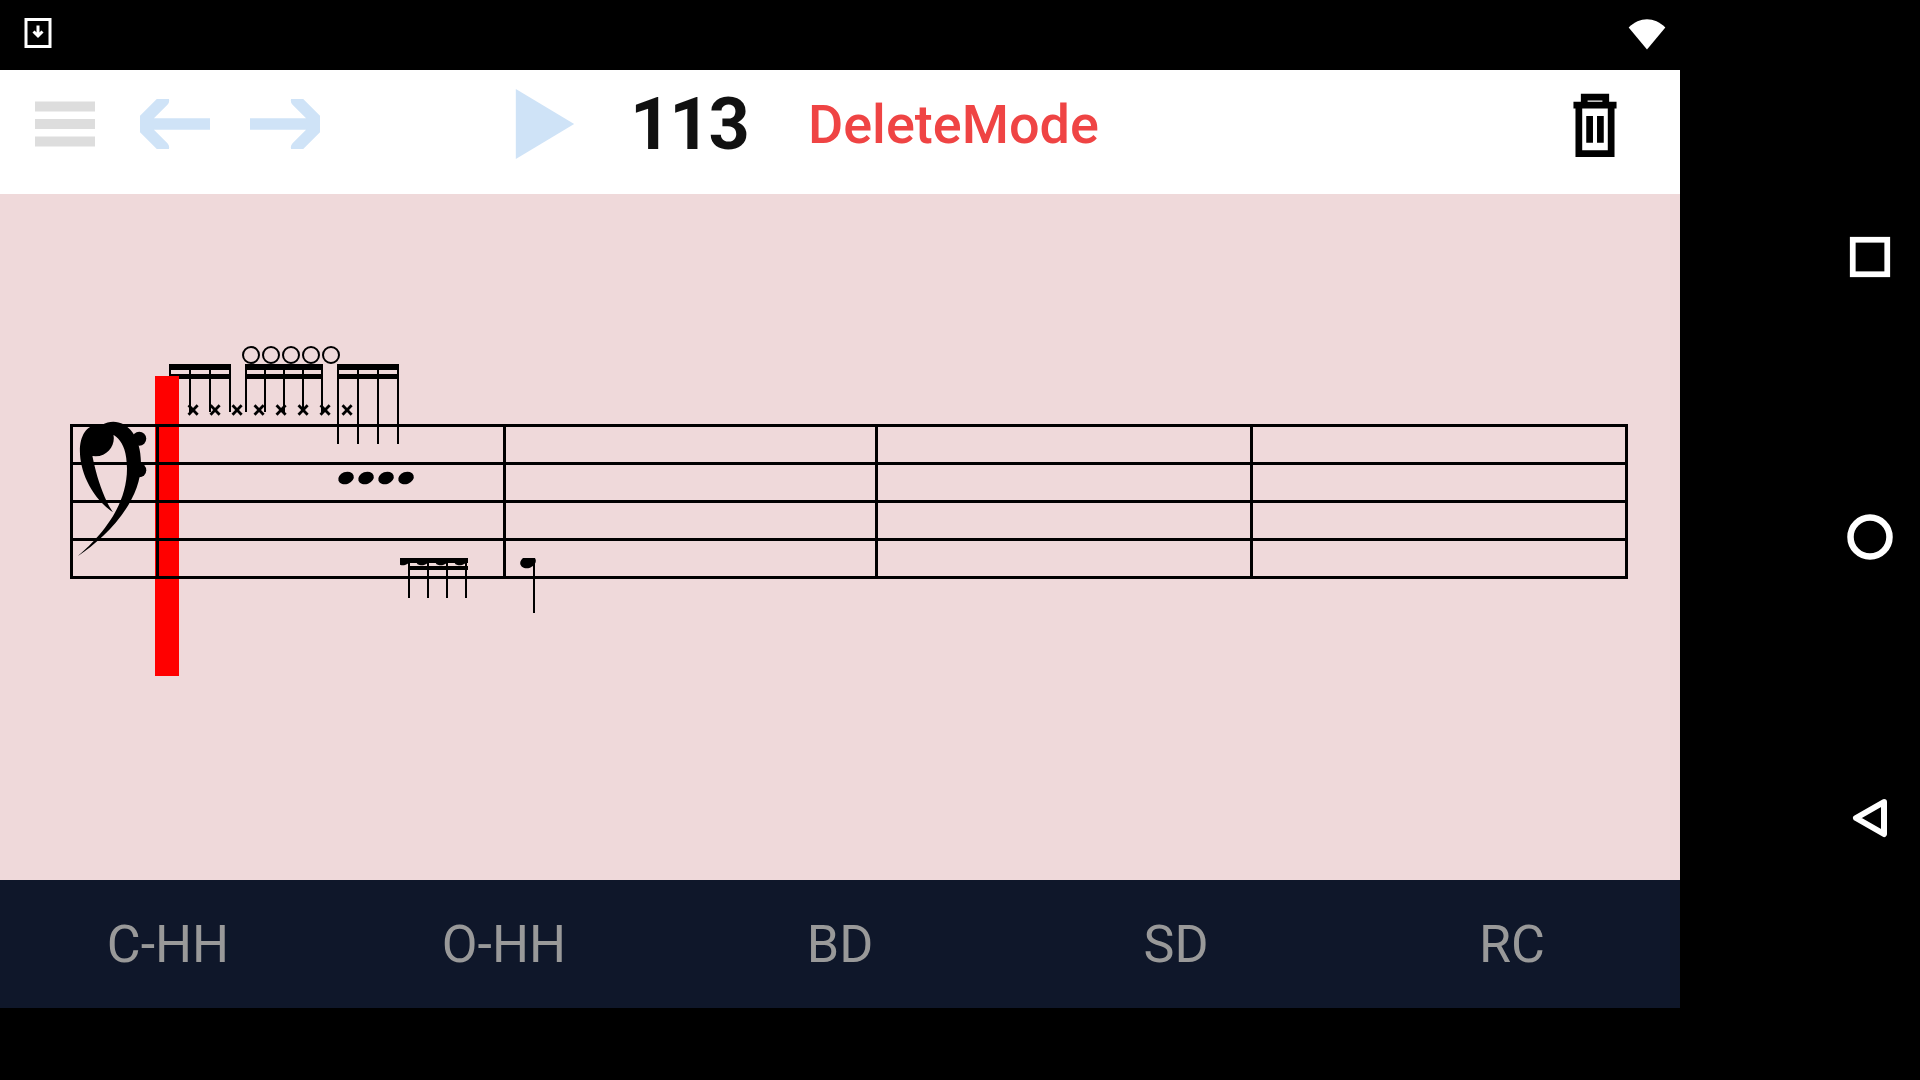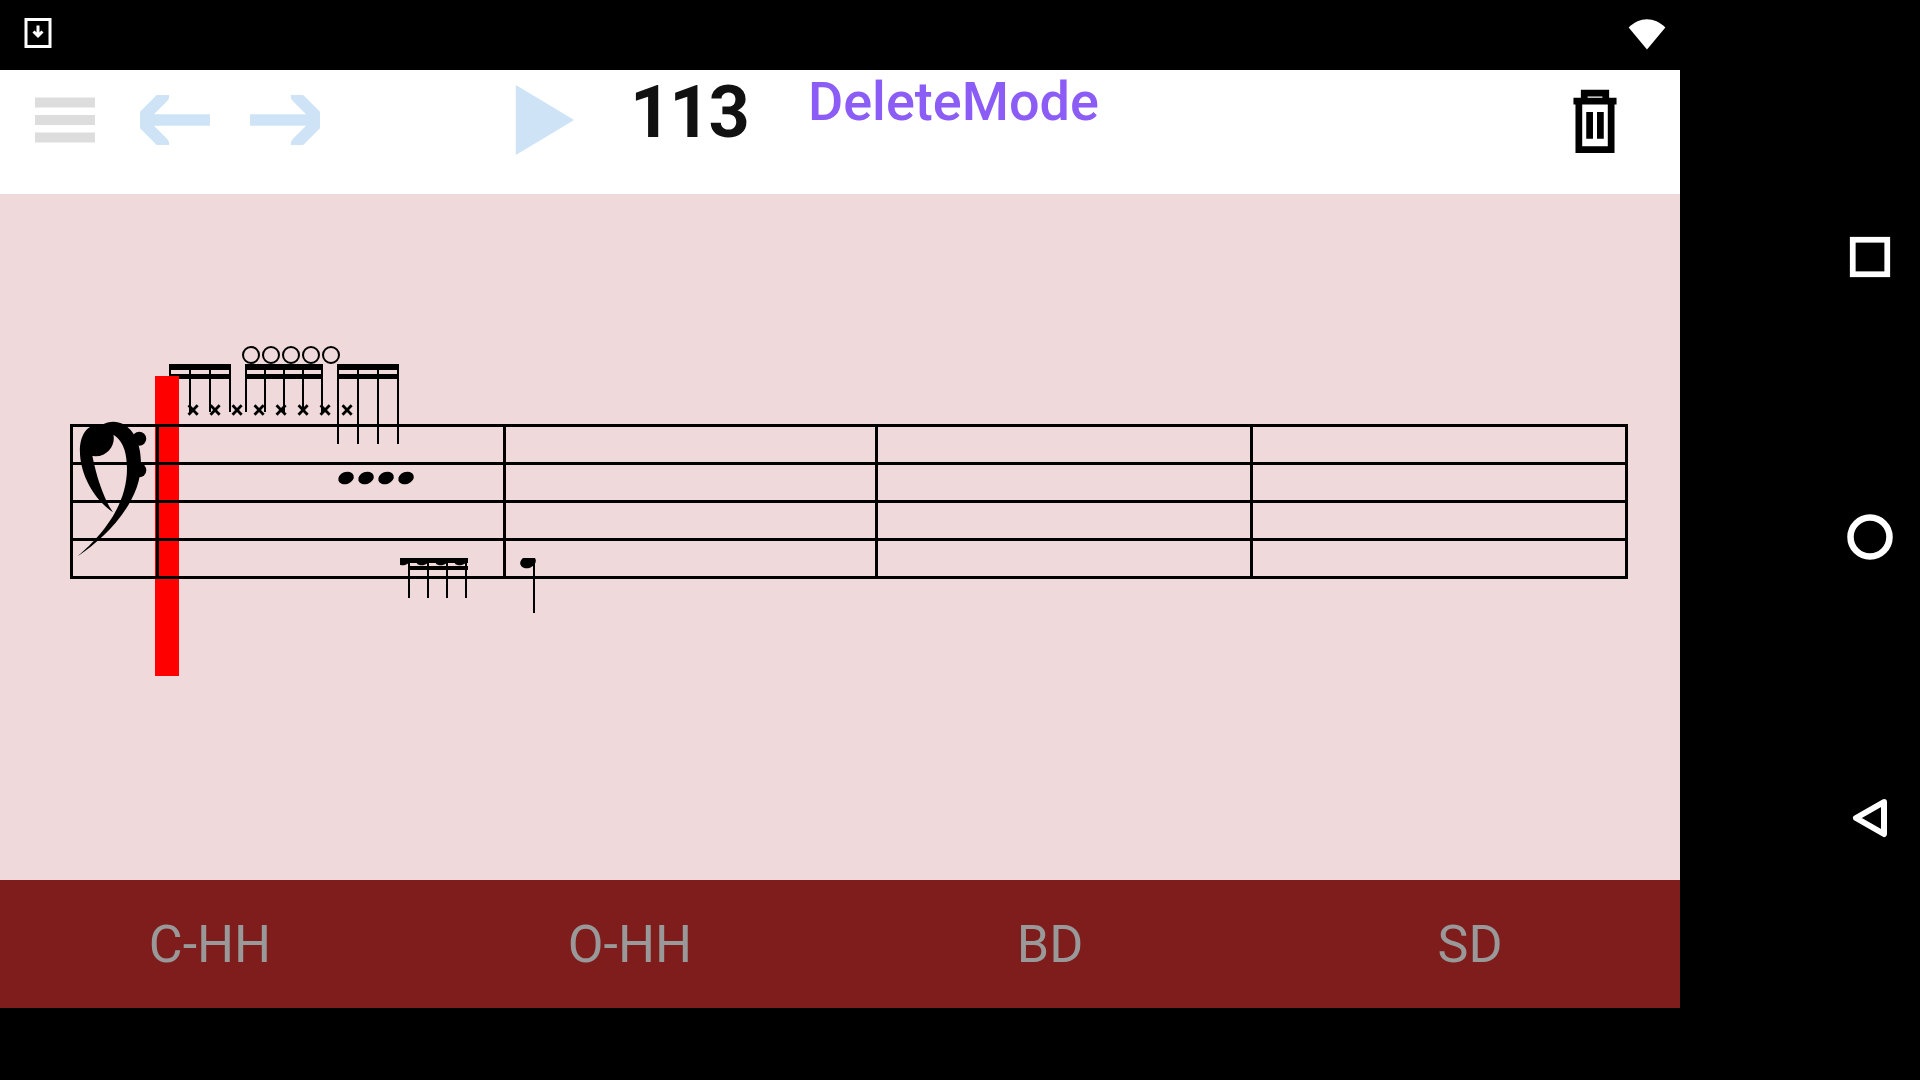--- a/index.html
+++ b/index.html
@@ -23,41 +23,42 @@
 }
 .status-left { flex: 1; display: flex; align-items: center; }
 .status-right { display: flex; align-items: center; gap: 14px; }
 .status-time { font-size: 44px; font-weight: 400; letter-spacing: 1px; margin-left: 6px;}
 
 
 .app-bar {
   height: 124px;
   background: #fff;
   display: flex;
+  align-items: center;
   padding: 0 30px 16px 10px;
   width: 1680px;
 }
 .app-bar .icon-btn {
   width: 110px;
   height: 100px;
   display: flex;
   align-items: center;
   justify-content: center;
 }
 .app-bar .tempo {
   font-size: 72px;
   font-weight: 700;
   color: #111;
   margin-left: 30px;
   letter-spacing: -2px;
 }
 .app-bar .mode-label {
   font-size: 54px;
   font-weight: 500;
-  color: #8b5cf6;
+  color: #ef4444;
   margin-left: 60px;
 }
 .app-bar .spacer { flex: 1; }
 
 
 .canvas {
   background: #efd9da;
   width: 1680px;
   height: 686px;
   position: relative;
@@ -174,21 +175,21 @@
   top: 134px;
 }
 
 
 .instrument-bar {
   position: absolute;
   left: 0;
   top: 880px;
   width: 1680px;
   height: 128px;
-  background: #7f1d1d;
+  background: #0f172a;
   display: flex;
 }
 .inst-btn {
   flex: 1;
   color: #999;
   font-size: 52px;
   font-weight: 400;
   display: flex;
   align-items: center;
   justify-content: center;
@@ -385,20 +386,21 @@
       </svg>
     </div>
   </div>
 </div>
 
 <div class="instrument-bar">
   <div class="inst-btn">C-HH</div>
   <div class="inst-btn">O-HH</div>
   <div class="inst-btn">BD</div>
   <div class="inst-btn">SD</div>
+  <div class="inst-btn">RC</div>
 </div>
 
 <div class="right-fill"></div>
 <div class="nav-bar">
   <div>
     <svg width="46" height="46" viewBox="0 0 24 24">
         <rect x="3" y="3" width="18" height="18" fill="none" stroke="#fff" stroke-width="3"></rect>
       </svg>
   </div>
   <div>

